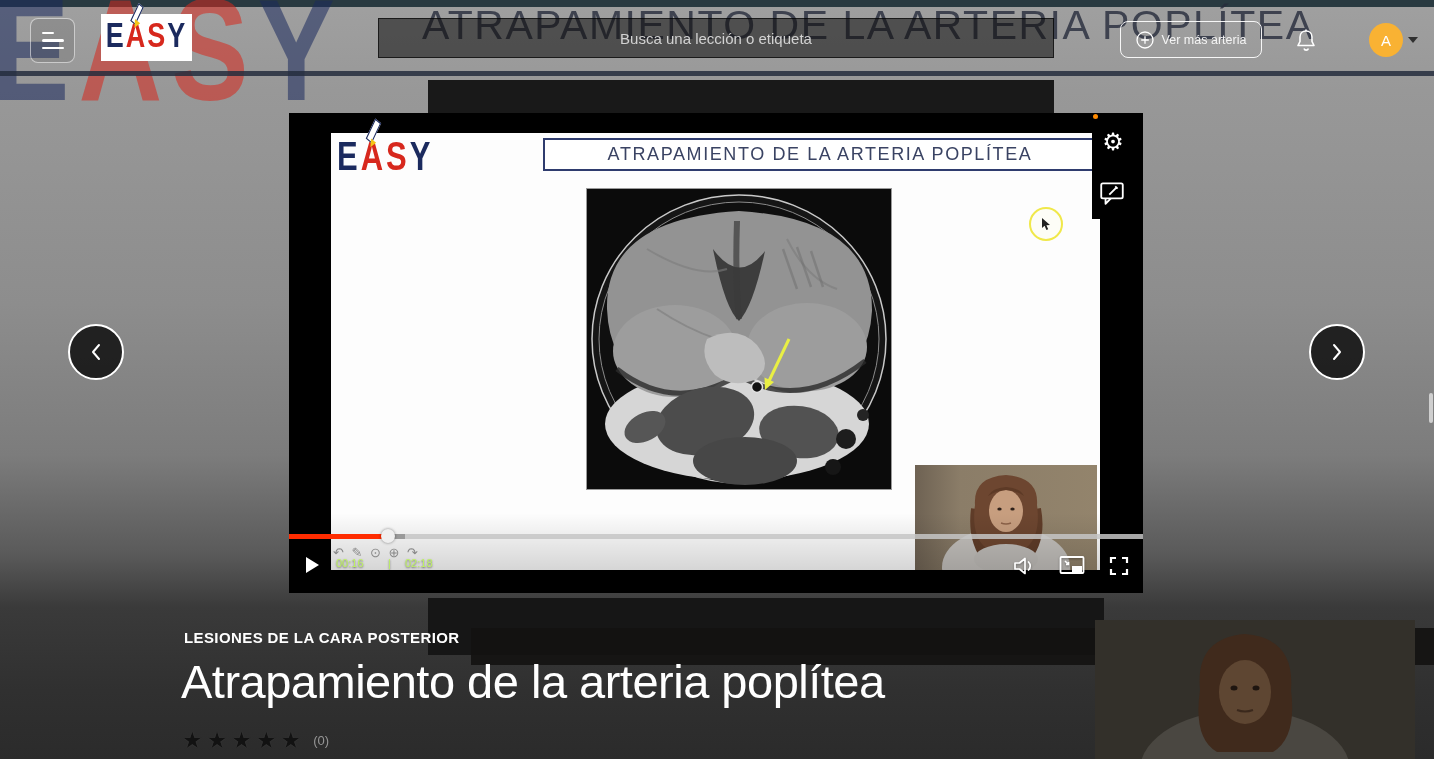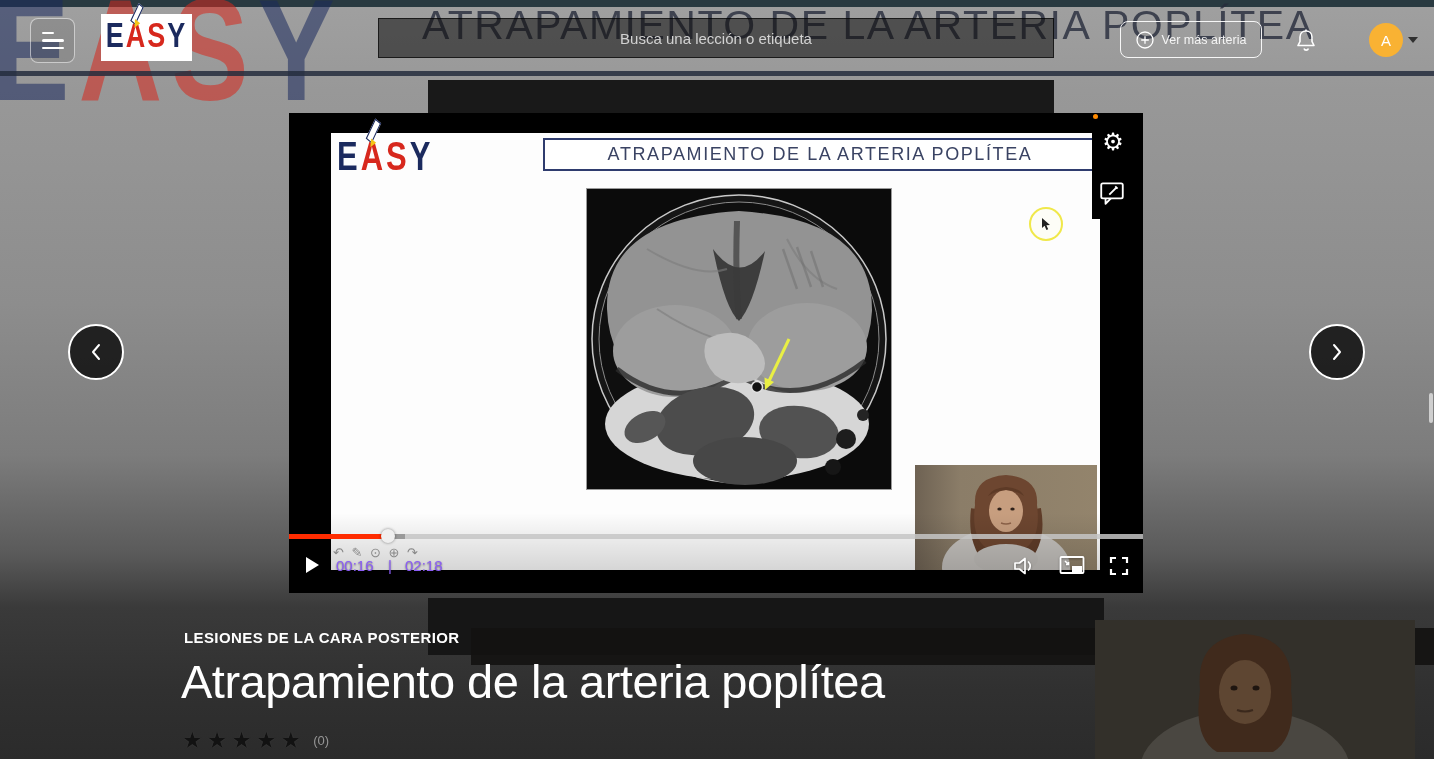--- a/index.html
+++ b/index.html
@@ -80,21 +80,21 @@
   .progress .buffer{position:absolute;top:0;height:5px;background:#9a9a9a;}
   .progress .played{position:absolute;left:0;top:0;height:5px;background:var(--accent-red);}
   .progress .scrubber{position:absolute;top:-5px;width:14px;height:14px;border-radius:50%;background:#efefef;
     box-shadow:0 0 3px rgba(0,0,0,.45);}
   
   .play-btn{position:absolute;left:17px;top:444px;width:0;height:0;border-top:8px solid transparent;
     border-bottom:8px solid transparent;border-left:13px solid #fff;cursor:pointer;
     filter:drop-shadow(0 1px 1px rgba(0,0,0,.4));}
   .slide-toolbar-ghost{position:absolute;left:44px;top:432px;font-size:13px;letter-spacing:2px;
     color:rgba(60,60,60,.55);white-space:nowrap;}
-  .time{position:absolute;top:444px;color:#8b5cf6;font-size:15px;text-shadow:0 1px 2px rgba(0,0,0,.55);}
+  .time{position:absolute;top:444px;color:#bef264;font-size:11px;text-shadow:0 1px 2px rgba(0,0,0,.55);}
   .time.cur{left:47px;} .time.sep{left:99px;} .time.dur{left:116px;}
   .ctrl-icon{position:absolute;top:442px;cursor:pointer;filter:drop-shadow(0 1px 1px rgba(0,0,0,.35));}
   .vol-btn{left:723px;} .pip-btn{left:770px;} .fs-btn{left:819px;}
   
   .nav-arrow{position:absolute;top:324px;width:56px;height:56px;border-radius:50%;background:rgba(24,24,24,.92);
     border:2px solid #fff;display:flex;align-items:center;justify-content:center;z-index:30;cursor:pointer;box-sizing:border-box;}
   .nav-left{left:68px;} .nav-right{left:1309px;}
   
   .lesson{position:absolute;inset:0;z-index:15;pointer-events:none;}
   .lesson > *{pointer-events:auto;}

